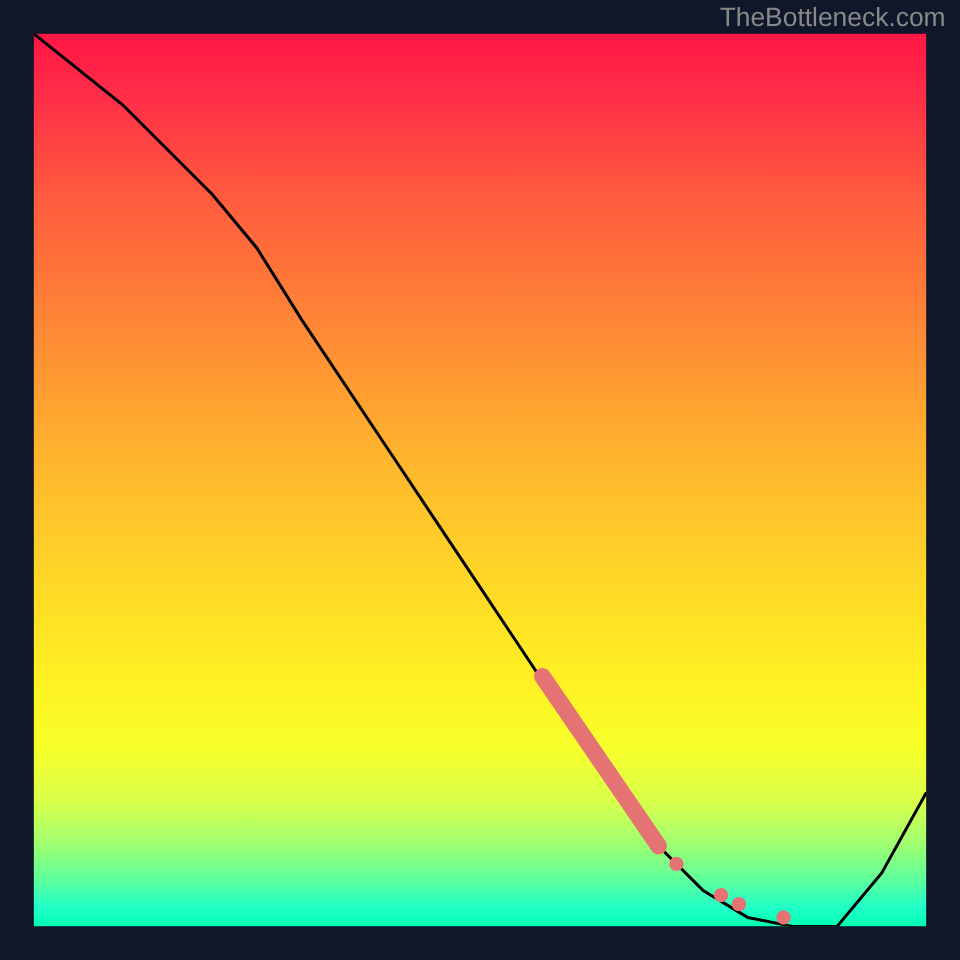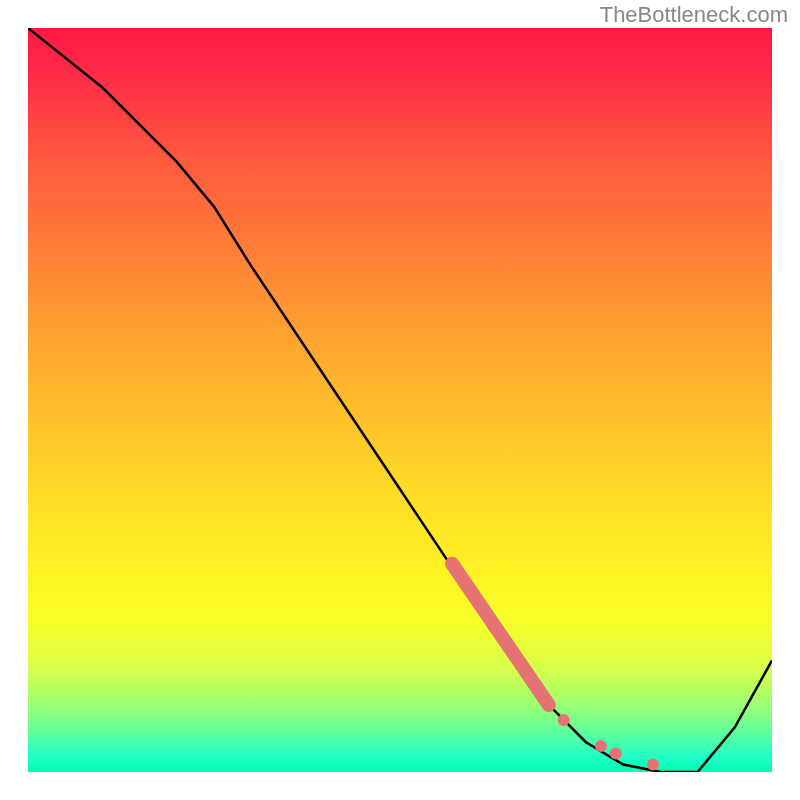--- a/index.html
+++ b/index.html
@@ -8,21 +8,21 @@
     background: #000;
     width: 800px;
     height: 800px;
     overflow: hidden;
     font-family: Arial, sans-serif;
   }
   .container {
     position: relative;
     width: 800px;
     height: 800px;
-    background: #ffffff;
+    background: #0f172a;
   }
   .watermark {
     position: absolute;
     top: 2px;
     right: 12px;
     color: #888;
     font-size: 22px;
     font-weight: normal;
     z-index: 10;
   }

